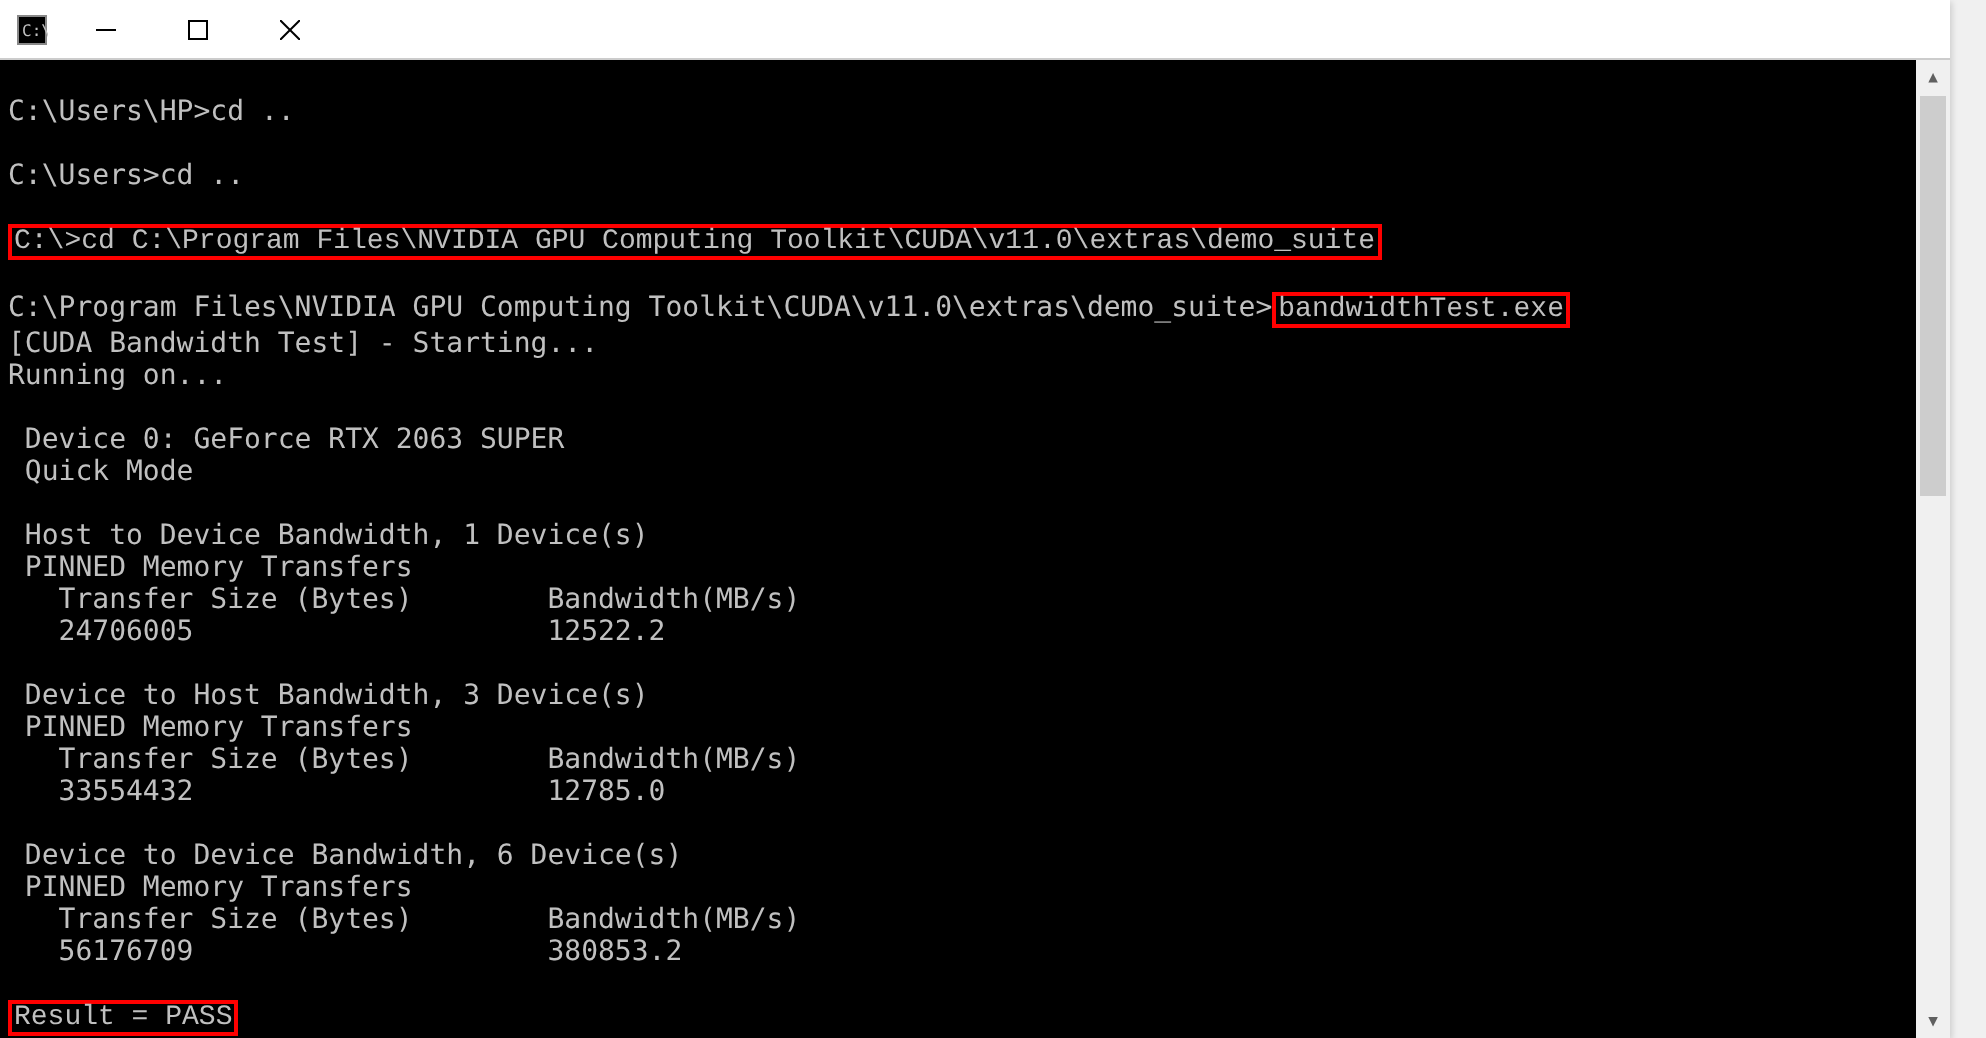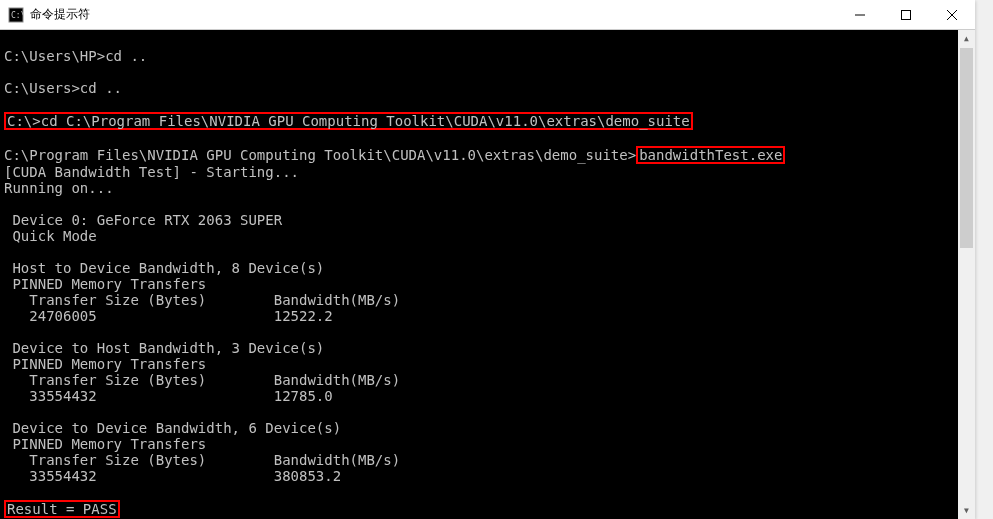--- a/index.html
+++ b/index.html
@@ -87,35 +87,35 @@
     font-size: 8px;
     color: #606060;
     text-align: center;
     line-height: 17px;
   }
   .hl {
     border: 2px solid #ff0000;
     padding: 0 1px;
     display: inline-block;
     line-height: 14px;
+    font-family: Liberation Mono, monospace;
   }
 </style>
 </head>
 <body>
 
 <div class="window">
 
   <div class="titlebar">
     <span class="icon">
       <svg viewBox="0 0 16 16">
         <rect x="1" y="1" width="14" height="14" fill="#000" stroke="#888"></rect>
         <text x="3" y="11" font-size="8" fill="#c0c0c0" font-family="monospace">C:\</text>
       </svg>
     </span>
-    <span class="title">命令提示符</span>
     <div class="winbtn">
       <svg viewBox="0 0 10 10">
           <line x1="0" y1="5" x2="10" y2="5"></line>
         </svg>
     </div>
     <div class="winbtn">
       <svg viewBox="0 0 10 10">
           <rect x="0.5" y="0.5" width="9" height="9"></rect>
         </svg>
     </div>
@@ -134,34 +134,34 @@
 
 <span class="hl"><span>C:\&gt;</span><span>cd C:\Program Files\NVIDIA GPU Computing Toolkit\CUDA\v11.0\extras\demo_suite</span></span>
 
 <span>C:\Program Files\NVIDIA GPU Computing Toolkit\CUDA\v11.0\extras\demo_suite&gt;</span><span class="hl"><span>bandwidthTest.exe</span></span>
 <span>[CUDA Bandwidth Test] - Starting...</span>
 <span>Running on...</span>
 
 <span> Device 0: GeForce RTX 2063 SUPER</span>
 <span> Quick Mode</span>
 
-<span> Host to Device Bandwidth, 8 Device(s)</span>
+<span> Host to Device Bandwidth, 1 Device(s)</span>
 <span> PINNED Memory Transfers</span>
 <span>   Transfer Size (Bytes)        Bandwidth(MB/s)</span>
 <span>   24706005                     12522.2</span>
 
 <span> Device to Host Bandwidth, 3 Device(s)</span>
 <span> PINNED Memory Transfers</span>
 <span>   Transfer Size (Bytes)        Bandwidth(MB/s)</span>
 <span>   33554432                     12785.0</span>
 
 <span> Device to Device Bandwidth, 6 Device(s)</span>
 <span> PINNED Memory Transfers</span>
 <span>   Transfer Size (Bytes)        Bandwidth(MB/s)</span>
-<span>   33554432                     380853.2</span>
+<span>   56176709                     380853.2</span>
 
 <span class="hl"><span>Result = PASS</span></span>
     <div class="scrollbar">
       <div class="arrow" style="top:0">▲</div>
       <div class="thumb"></div>
       <div class="arrow" style="bottom:0">▼</div>
     </div>
   </div>
 </div>
 

